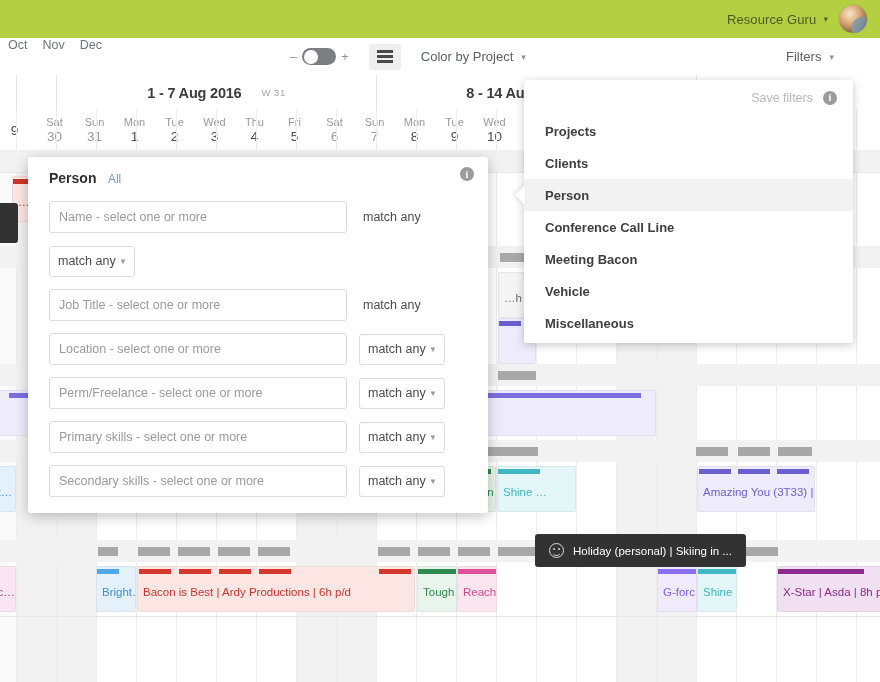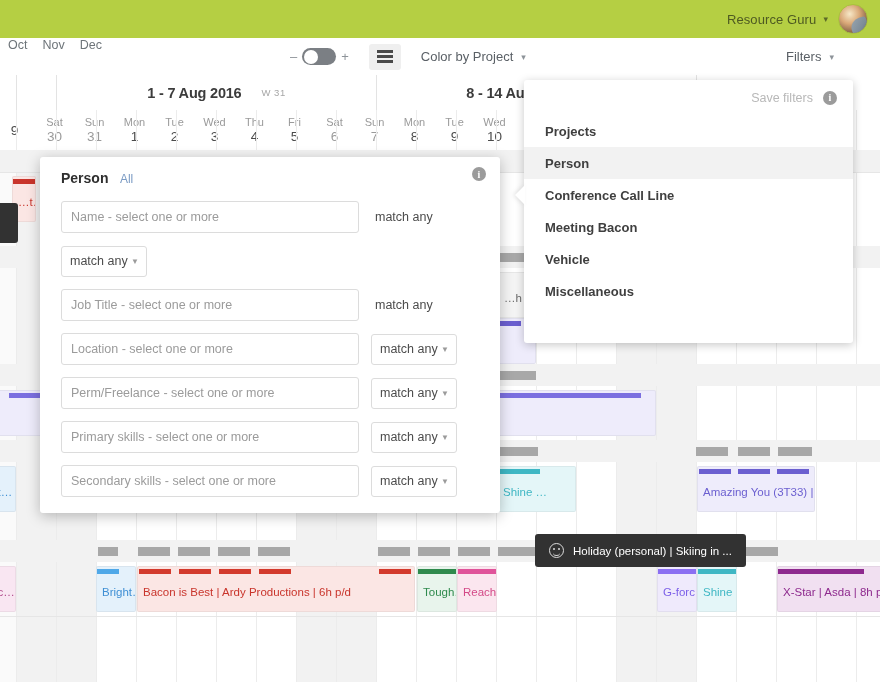--- a/index.html
+++ b/index.html
@@ -167,21 +167,21 @@
     position: absolute; left: -9px; top: 105px;
     width: 0; height: 0;
     border-top: 10px solid transparent;
     border-bottom: 10px solid transparent;
     border-right: 10px solid #fff;
     filter: drop-shadow(-2px 0 2px rgba(0,0,0,.10));
   }
 
   
   .personpanel {
-    position: absolute; left: 40px; top: 157px; width: 460px; height: 356px;
+    position: absolute; left: 28px; top: 157px; width: 460px; height: 356px;
     background: #fff; border-radius: 3px;
     box-shadow: 0 3px 14px rgba(0,0,0,.25);
     z-index: 50;
   }
   .pp-hdr { position: relative; height: 38px; padding: 12px 0 0 21px; }
   .pp-title { font-size: 14px; font-weight: bold; color: #2f2f2f; }
   .pp-all { font-size: 12px; color: #7b9bc4; margin-left: 7px; }
   .pp-info {
     position: absolute; right: 14px; top: 10px;
     width: 14px; height: 14px; border-radius: 50%; background: #9b9b9b;
@@ -515,20 +515,23 @@
   <div class="filterdd">
     <div class="ddpointer"></div>
     <div class="ddtop">
       <span class="savef">Save filters</span>
       <span class="infoi">i</span>
     </div>
     <div class="ddlist">
       <div class="dditem">
         <span>Projects</span>
       </div>
+      <div class="dditem">
+        <span>Clients</span>
+      </div>
       <div class="dditem sel">
         <span>Person</span>
       </div>
       <div class="dditem">
         <span>Conference Call Line</span>
       </div>
       <div class="dditem">
         <span>Meeting Bacon</span>
       </div>
       <div class="dditem">

